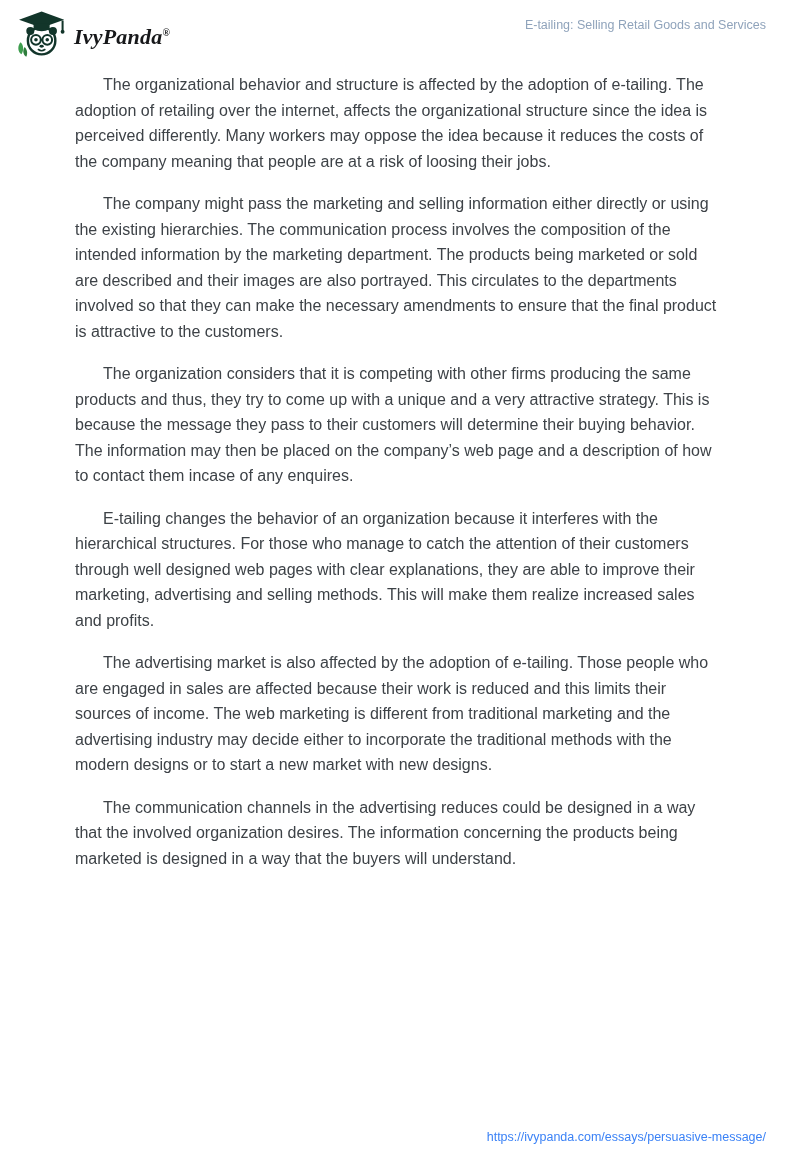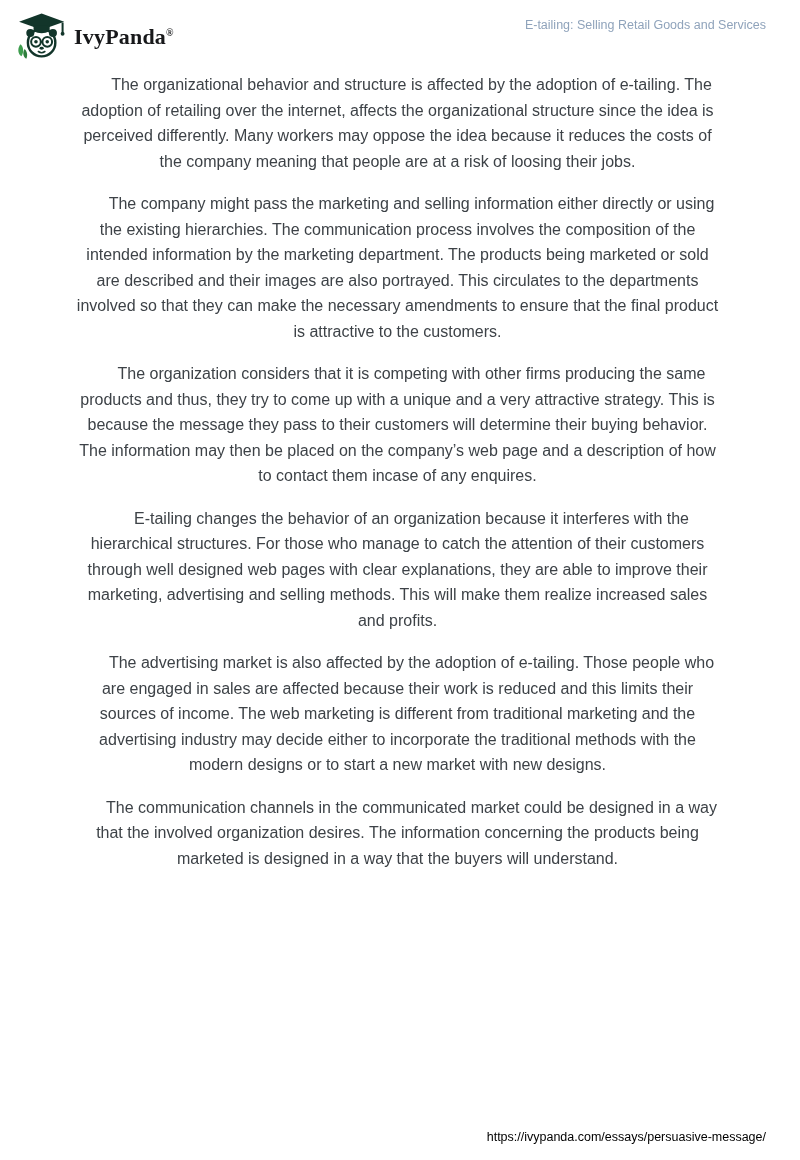--- a/index.html
+++ b/index.html
@@ -19,22 +19,23 @@
   .header {
     display: flex;
     align-items: flex-start;
     justify-content: space-between;
     padding: 8px 34px 0 14px;
     height: 58px;
     box-sizing: border-box;
   }
   .brand {
     display: flex;
-    align-items: flex-end;
+    align-items: center;
     gap: 8px;
+    font-style: italic;
   }
   .logo {
     width: 52px;
     height: 50px;
     flex: 0 0 auto;
   }
   .brand-name {
     font-family: "Liberation Serif", serif;
     font-weight: 700;
     font-size: 22px;
@@ -57,31 +58,31 @@
   .article {
     padding: 14px 80px 0 75px;
     box-sizing: border-box;
   }
   .article p {
     margin: 0 0 17px 0;
     font-size: 16px;
     line-height: 25.5px;
     color: #3d4247;
     text-indent: 28px;
-    text-align: center;
+    text-align: left;
   }
   
   .footer {
     position: absolute;
     right: 34px;
     bottom: 16px;
     font-size: 12.5px;
   }
   .footer a {
-    color: #000000;
+    color: #3b82f6;
     text-decoration: none;
     margin-top: 29px;
   }
 </style>
 </head>
 <body>
 
 <div class="page">
 
   <div class="header">
@@ -114,20 +115,20 @@
     </div>
     <div class="header-title">E-tailing: Selling Retail Goods and Services</div>
   </div>
 
   <div class="article">
       <p>The organizational behavior and structure is affected by the adoption of e-tailing. The adoption of retailing over the internet, affects the organizational structure since the idea is perceived differently. Many workers may oppose the idea because it reduces the costs of the company meaning that people are at a risk of loosing their jobs.</p>
       <p>The company might pass the marketing and selling information either directly or using the existing hierarchies. The communication process involves the composition of the intended information by the marketing department. The products being marketed or sold are described and their images are also portrayed. This circulates to the departments involved so that they can make the necessary amendments to ensure that the final product is attractive to the customers.</p>
       <p>The organization considers that it is competing with other firms producing the same products and thus, they try to come up with a unique and a very attractive strategy. This is because the message they pass to their customers will determine their buying behavior. The information may then be placed on the company’s web page and a description of how to contact them incase of any enquires.</p>
       <p>E-tailing changes the behavior of an organization because it interferes with the hierarchical structures. For those who manage to catch the attention of their customers through well designed web pages with clear explanations, they are able to improve their marketing, advertising and selling methods. This will make them realize increased sales and profits.</p>
       <p>The advertising market is also affected by the adoption of e-tailing. Those people who are engaged in sales are affected because their work is reduced and this limits their sources of income. The web marketing is different from traditional marketing and the advertising industry may decide either to incorporate the traditional methods with the modern designs or to start a new market with new designs.</p>
-      <p>The communication channels in the communicated market could be designed in a way that the involved organization desires. The information concerning the products being marketed is designed in a way that the buyers will understand.</p>
+      <p>The communication channels in the advertising reduces could be designed in a way that the involved organization desires. The information concerning the products being marketed is designed in a way that the buyers will understand.</p>
     </div>
 
   <div class="footer">
     <a href="#">https://ivypanda.com/essays/persuasive-message/</a>
   </div>
 
 </div>
 
 </body></html>

